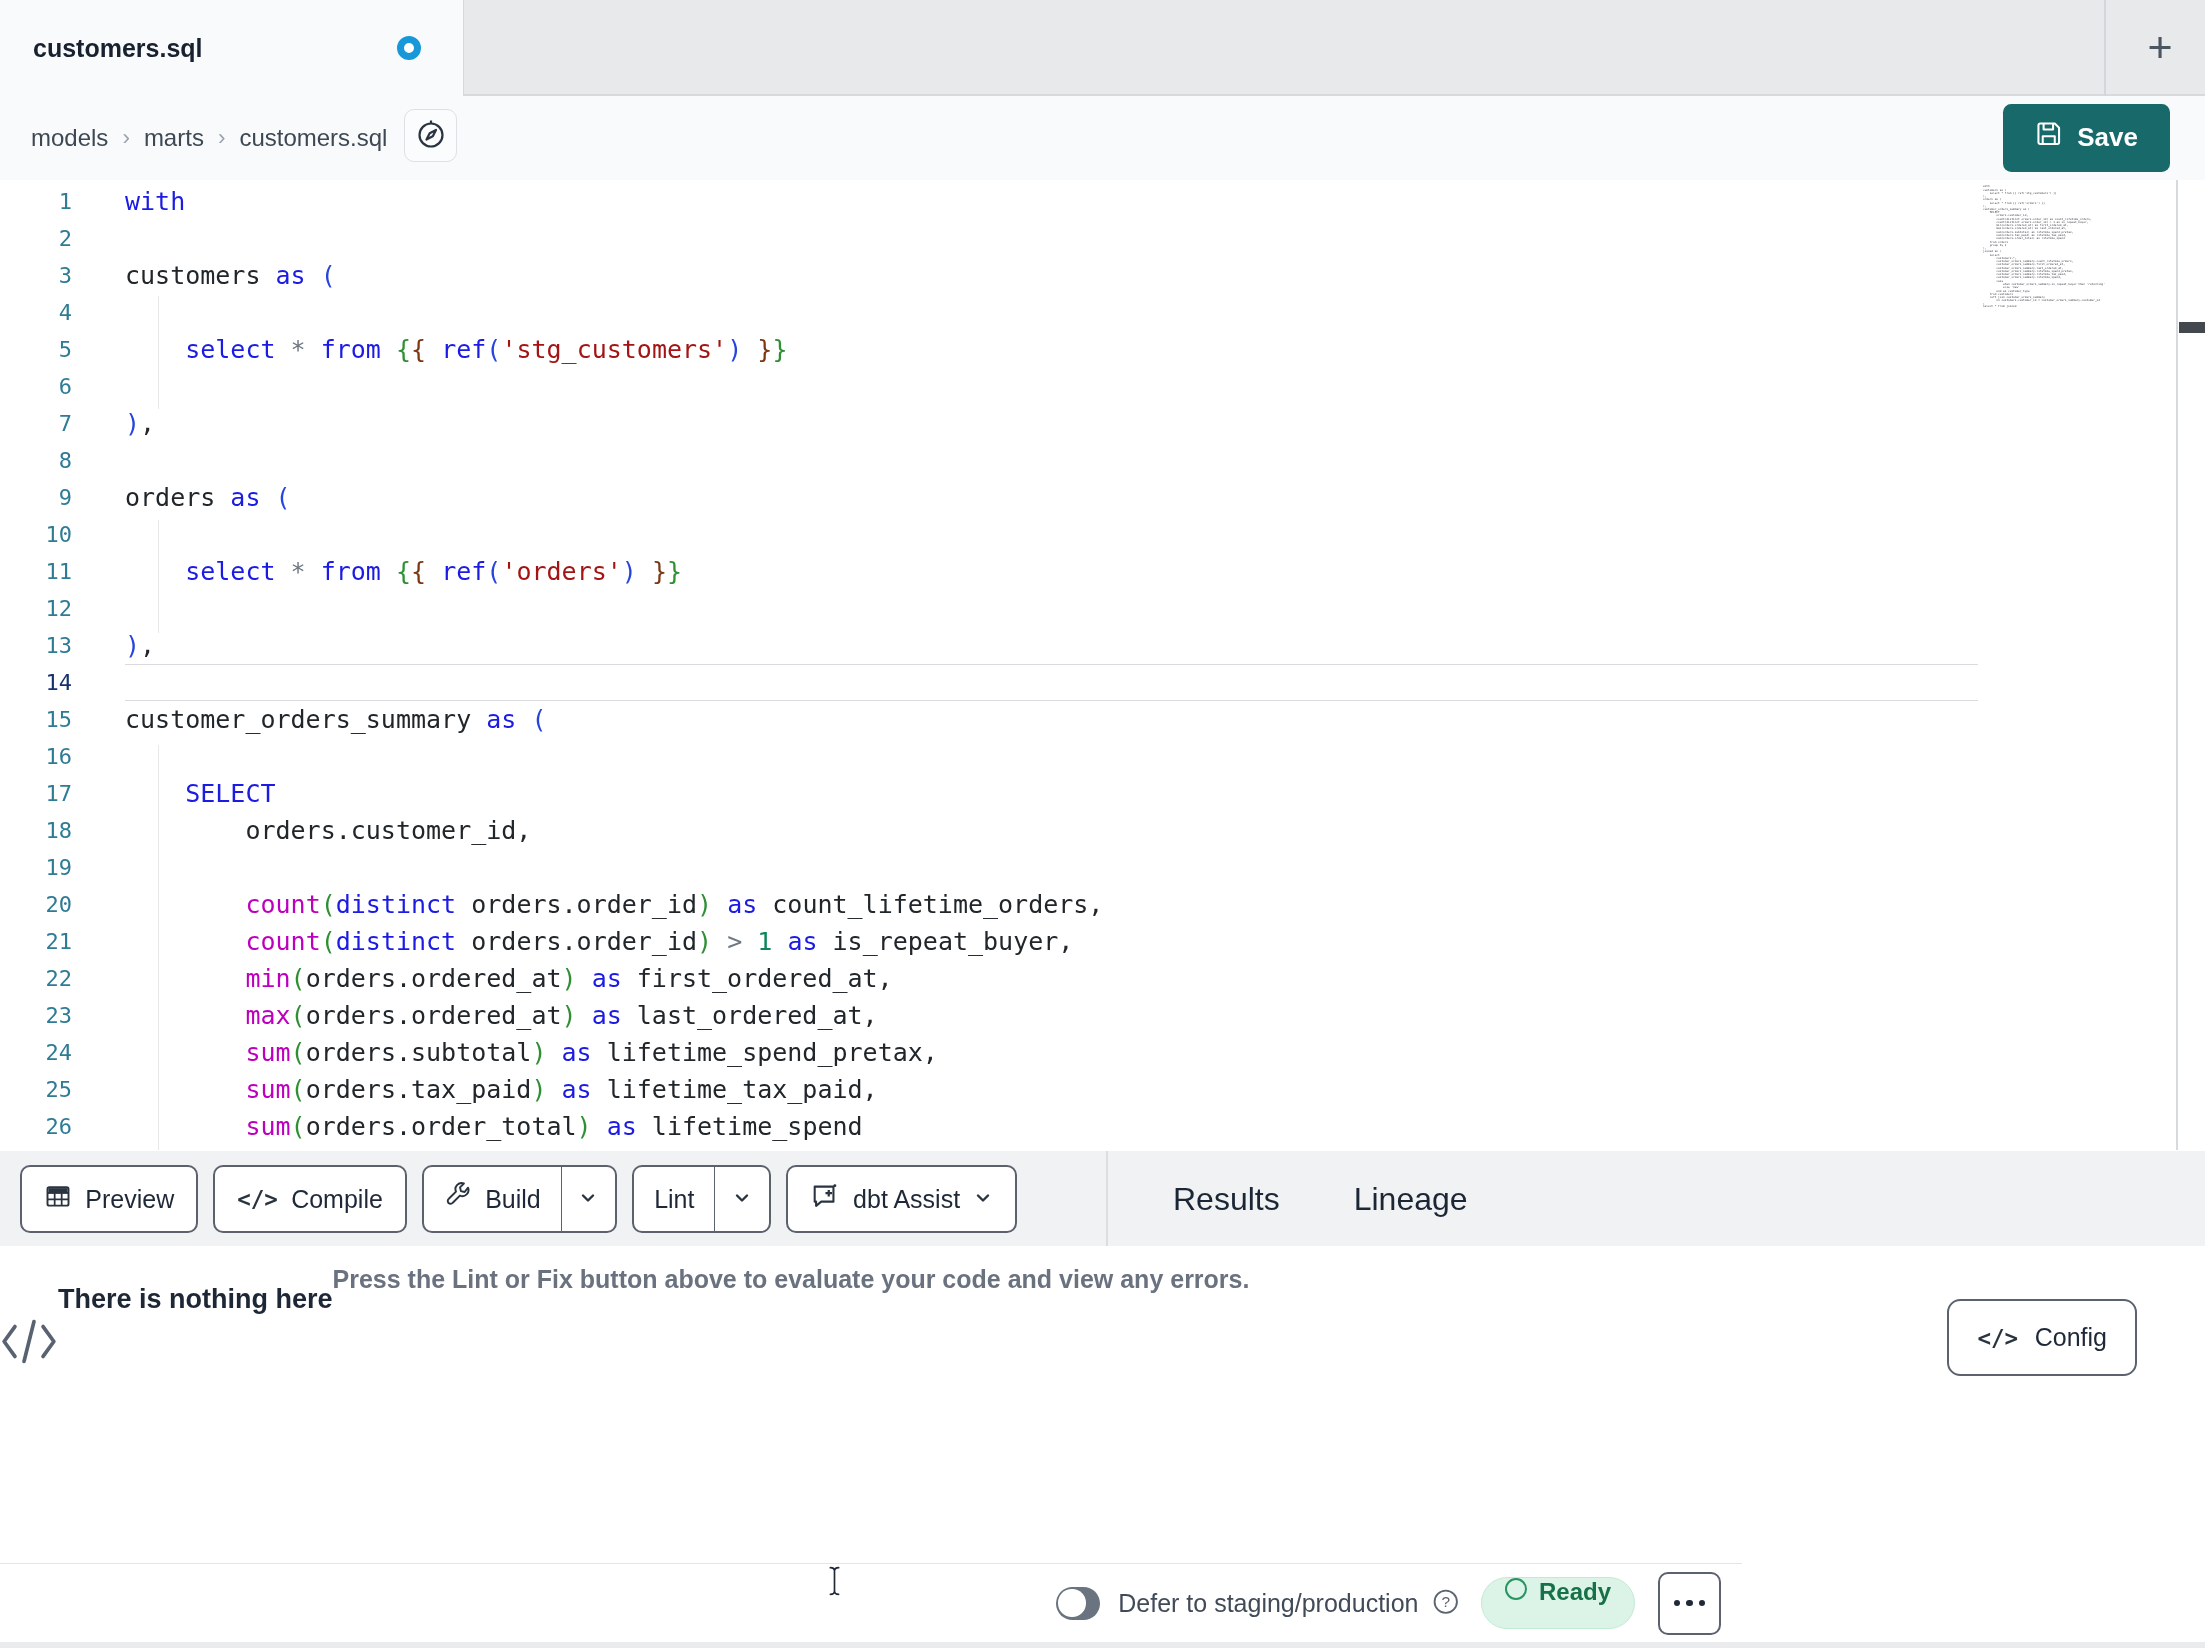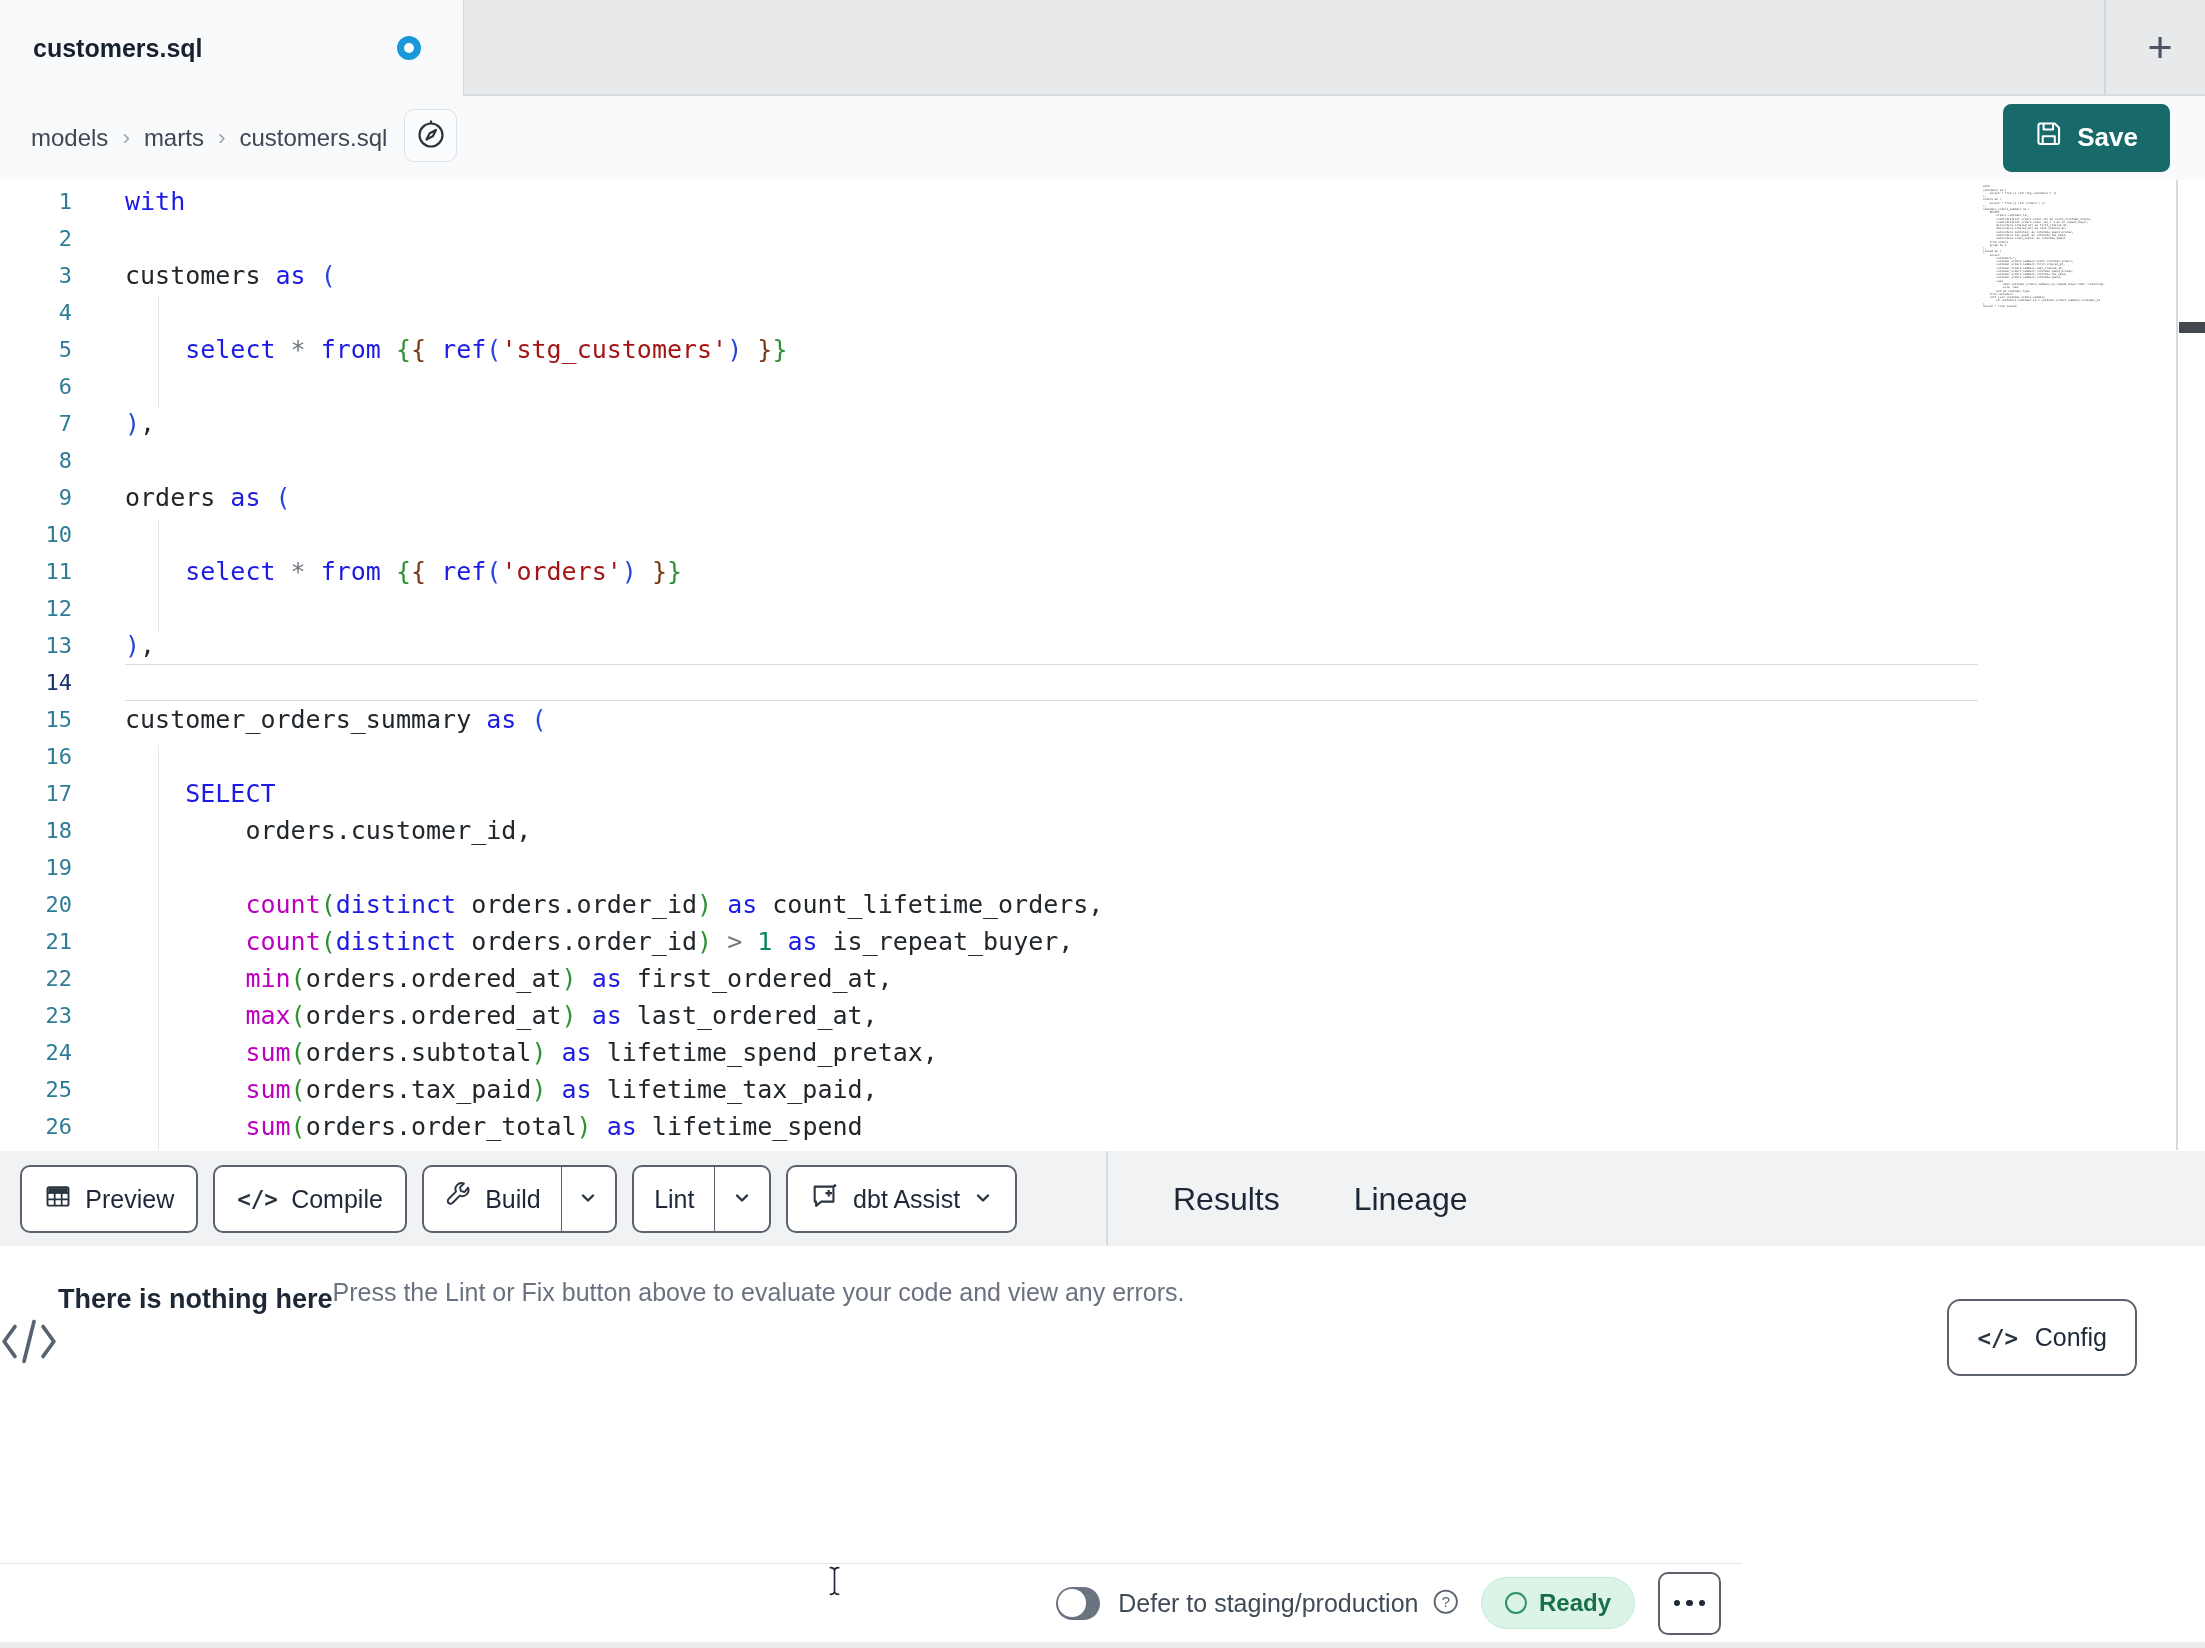--- a/index.html
+++ b/index.html
@@ -69,34 +69,34 @@
   .ptab { position:relative; height:96px; padding:0 37px; background:none; border:none; font-size:32px; color:#1c2736;
     font-family:Liberation Sans, sans-serif; display:flex; align-items:center; cursor:pointer; }
   .ptab.active { font-weight:700; }
   .ptab.active::after { content:""; position:absolute; left:0; right:0; bottom:0; height:7.5px; background:#9ba2ab; }
 
   
   .panel-content { position:absolute; left:0; top:1246px; width:2205px; height:317px; background:#ffffff; }
   .empty { position:absolute; left:0; top:0; width:100%; display:flex; align-items:flex-start; }
   .empty-icon { margin-top:72px; }
   .empty-title { margin-top:38px; font-size:27px; font-weight:700; color:#1d2735; }
-  .empty-sub { margin-top:32px; font-size:25px; color:#6a7280; }
+  .empty-sub { margin-top:19px; font-size:25px; color:#6a7280;font-weight:bold; }
   .config-btn { position:absolute; right:68px; top:53px; height:77px; padding:0 28px; display:flex; align-items:center;
     gap:16.7px; background:#ffffff; border:2.1px solid #5b626e; border-radius:13.3px; font-size:25px; color:#1e2838;
     font-family:"Liberation Sans",sans-serif; cursor:pointer; }
 
   
   .statusbar { position:absolute; left:0; top:1563px; width:1742px; height:79px; background:#ffffff;
     border-top:1.7px solid #e4e7ea; display:flex; align-items:center; justify-content:flex-end; padding-right:21px; }
   .toggle { width:44px; height:33px; border-radius:16.7px; background:#6a7380; position:relative; border:none; cursor:pointer; }
   .toggle .knob { position:absolute; left:2.5px; top:2.5px; width:27.5px; height:27.5px; border-radius:50%; background:#ffffff; }
   .defer-label { margin-left:18.3px; font-size:25px; color:#414b58; }
   .help-icon { margin-left:13.3px; }
   .ready-badge { margin-left:22px; height:52px; border-radius:26px; background:#dcf4e7; border:1.7px solid #c2ebd4;
-    display:flex; align-items:center; gap:11.7px; padding:0 23px; font-size:24px; font-weight:600; color:#177148; }
+    display:flex; align-items:flex-start; gap:11.7px; padding:0 23px; font-size:24px; font-weight:600; color:#177148; }
   .ready-ring { width:22px; height:22px; border-radius:50%; border:2.9px solid #2a9362; background:transparent; }
   .more-btn { margin-left:23px; width:63px; height:63px; border-radius:10px; border:2.1px solid #5b626e; background:#ffffff;
     display:flex; align-items:center; justify-content:center; gap:5.8px; cursor:pointer; }
   .more-btn i { width:6.7px; height:6.7px; border-radius:50%; background:#1f2937; }
 
   .bottom-strip { position:absolute; left:0; top:1642px; width:2205px; height:5.8px; background:#e9ebed; }
   .ibeam { position:absolute; left:827px; top:1566px; }
 </style>
 </head>
 <body>

